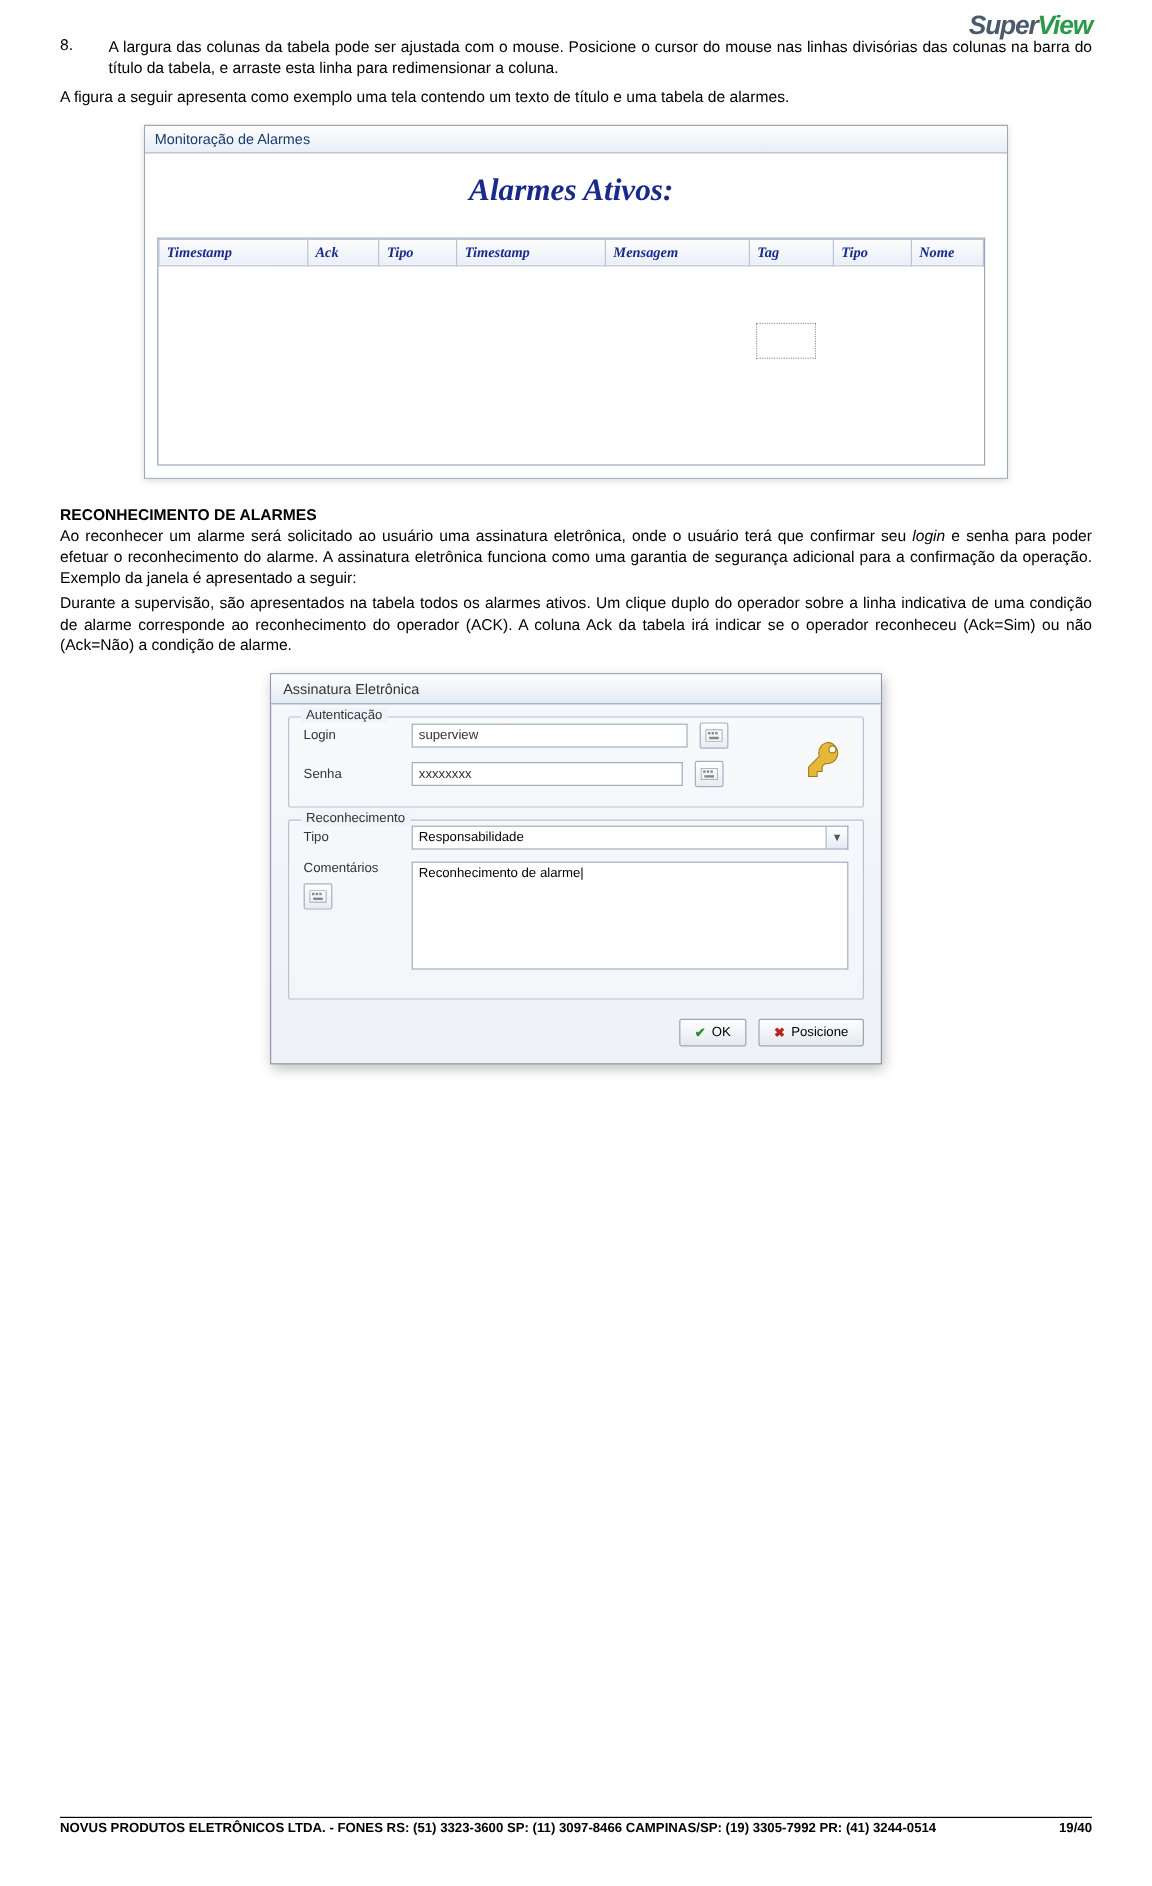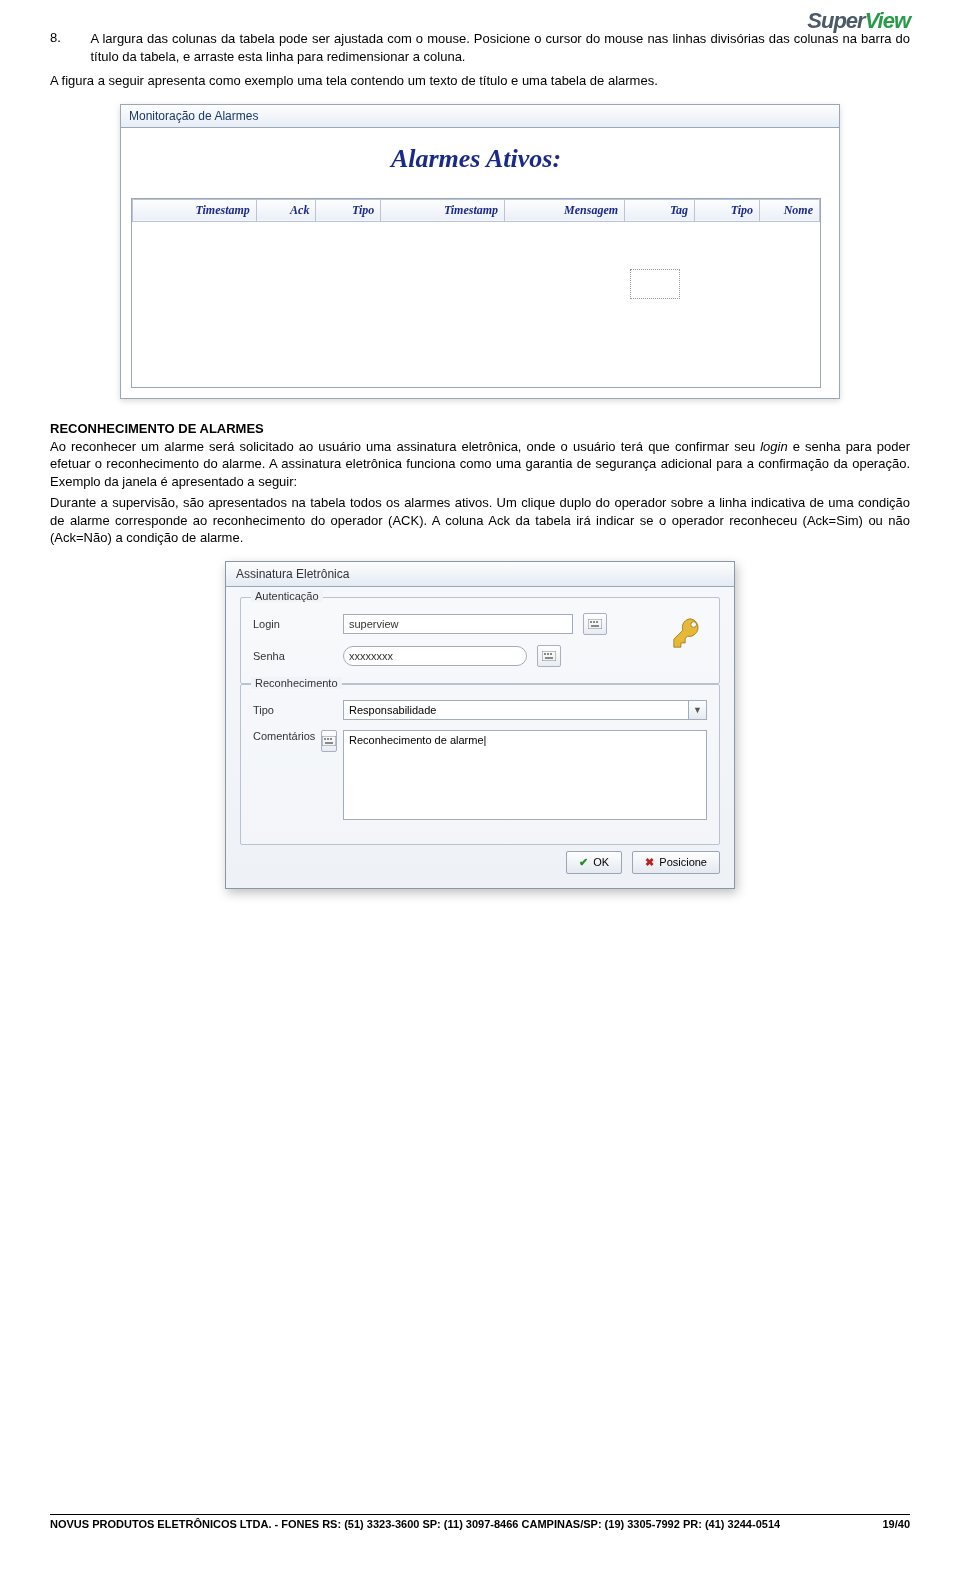--- a/index.html
+++ b/index.html
@@ -80,21 +80,21 @@
     width: 100%;
     border-collapse: collapse;
     font-family: Tahoma, sans-serif;
     font-size: 12px;
   }
   .alarm-table th {
     background: linear-gradient(#fdfdfd,#eaf0f8);
     border: 1px solid #bac4d4;
     color: #1a2a8a;
     font-weight: bold;
-    text-align: right;
+    text-align: left;
     padding: 3px 6px;
     font-style: italic;
     font-family: Georgia, serif;
   }
   .dotted-box {
     position: absolute;
     right: 140px;
     top: 70px;
     width: 50px;
     height: 30px;
@@ -115,21 +115,22 @@
     background: linear-gradient(#fdfdfd,#e4ebf4);
     border-bottom: 1px solid #9aa7b7;
     padding: 5px 10px;
     font-size: 12px;
     color: #333;
   }
   .sig-body { padding: 10px 14px 14px 14px; }
   .fieldset {
     border: 1px solid #b8c2d0;
     border-radius: 2px;
-    padding: 15px 12px 14px 12px;
+    padding: 4px 12px 14px 12px;
+    margin-bottom: 10px;
     background: rgba(255,255,255,.25);
     position: relative;
   }
   .legend {
     position: absolute;
     top: -8px;
     left: 10px;
     background: #f0f3f8;
     padding: 0 4px;
     font-size: 11px;
@@ -274,21 +275,21 @@
                 <rect x="0" y="0" width="14" height="10" fill="none" stroke="#888"></rect>
                 <rect x="2" y="2" width="2" height="2" fill="#888"></rect>
                 <rect x="5" y="2" width="2" height="2" fill="#888"></rect>
                 <rect x="8" y="2" width="2" height="2" fill="#888"></rect>
                 <rect x="3" y="6" width="8" height="2" fill="#888"></rect>
               </svg>
           </div>
         </div>
         <div class="form-row" style="margin-bottom:2px">
           <div class="form-label">Senha</div>
-          <input class="inp" style="width: 184px; border-radius: 10px;" value="xxxxxxxx">
+          <input class="inp" style="width: 226px;" value="xxxxxxxx">
           <div class="icon-btn">
             <svg width="14" height="10" viewBox="0 0 14 10">
                 <rect x="0" y="0" width="14" height="10" fill="none" stroke="#888"></rect>
                 <rect x="2" y="2" width="2" height="2" fill="#888"></rect>
                 <rect x="5" y="2" width="2" height="2" fill="#888"></rect>
                 <rect x="8" y="2" width="2" height="2" fill="#888"></rect>
                 <rect x="3" y="6" width="8" height="2" fill="#888"></rect>
               </svg>
           </div>
         </div>
@@ -297,21 +298,21 @@
       <div class="fieldset">
         <div class="legend">Reconhecimento</div>
         <div class="form-row">
           <div class="form-label">Tipo</div>
           <div class="sel-wrap">
             <div class="sel">Responsabilidade</div>
             <div class="sel-arrow">▼</div>
           </div>
         </div>
         <div class="form-row comments-row">
-          <div style="display:flex;gap:6px;width:80px">
+          <div style="display:flex;flex-direction:column;gap:6px;width:80px">
             <div class="form-label" style="width:auto">Comentários</div>
             <div class="icon-btn">
               <svg width="14" height="10" viewBox="0 0 14 10">
                   <rect x="0" y="0" width="14" height="10" fill="none" stroke="#888"></rect>
                   <rect x="2" y="2" width="2" height="2" fill="#888"></rect>
                   <rect x="5" y="2" width="2" height="2" fill="#888"></rect>
                   <rect x="8" y="2" width="2" height="2" fill="#888"></rect>
                   <rect x="3" y="6" width="8" height="2" fill="#888"></rect>
                 </svg>
             </div>

